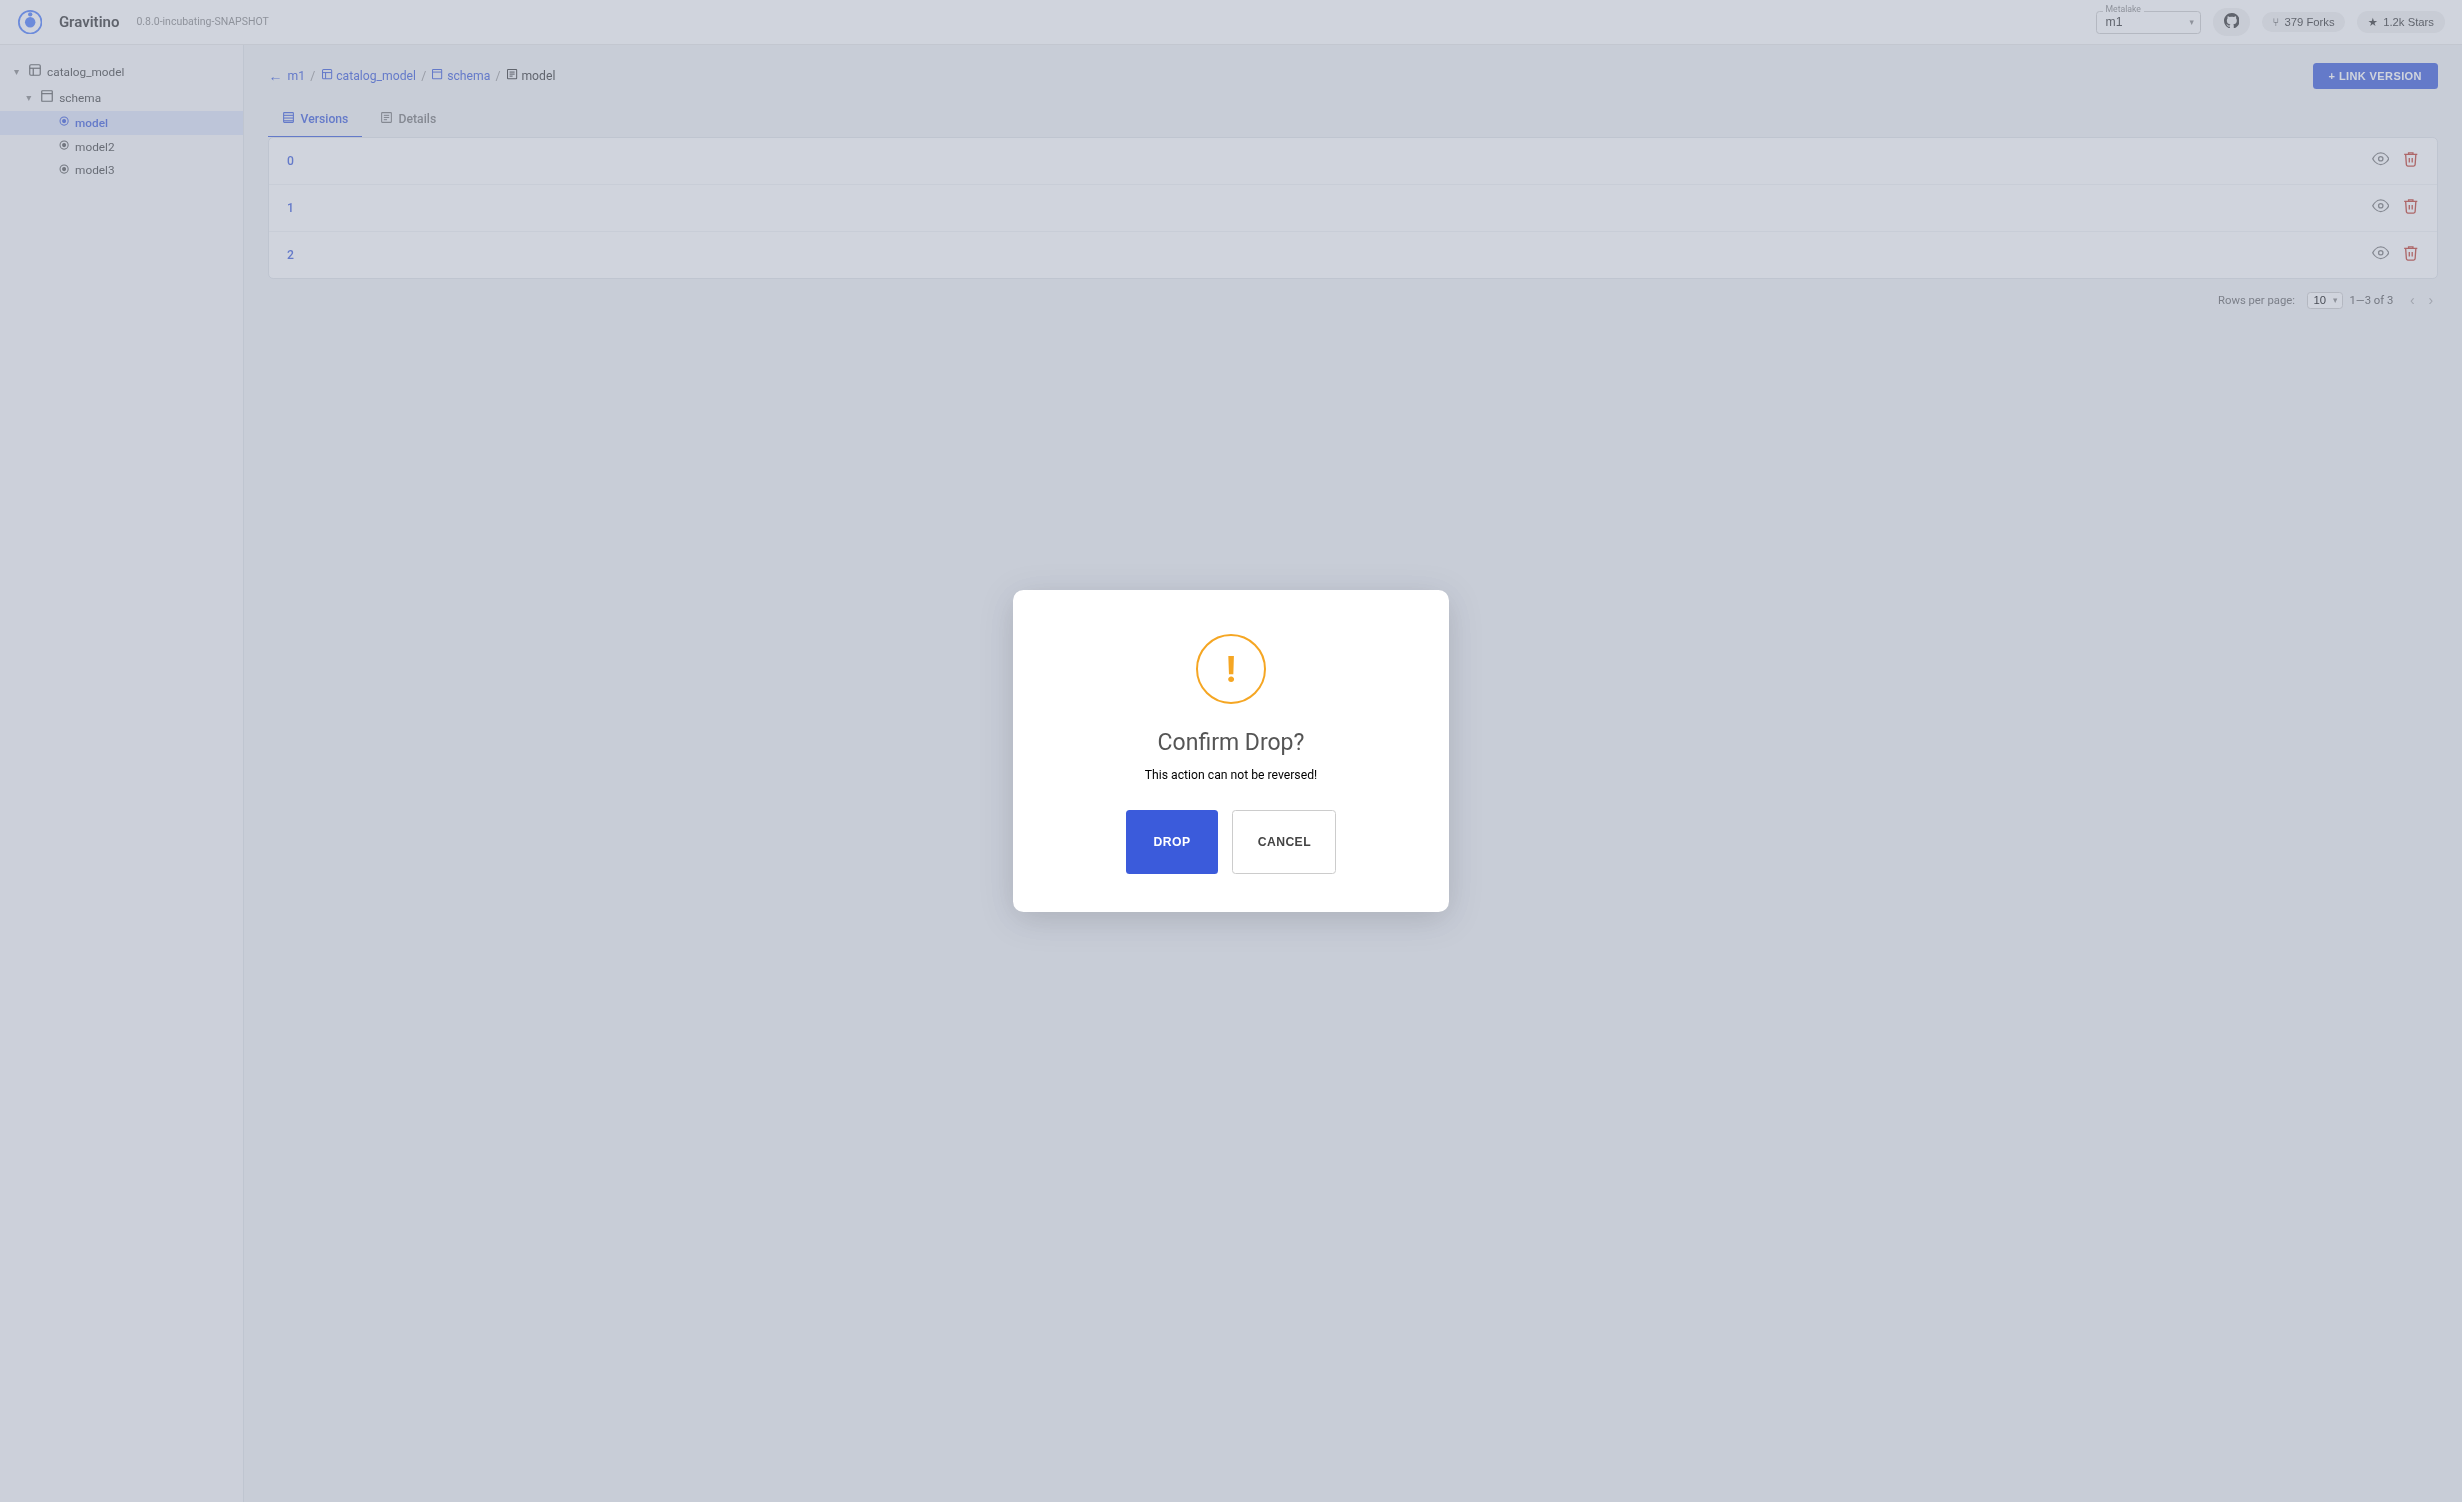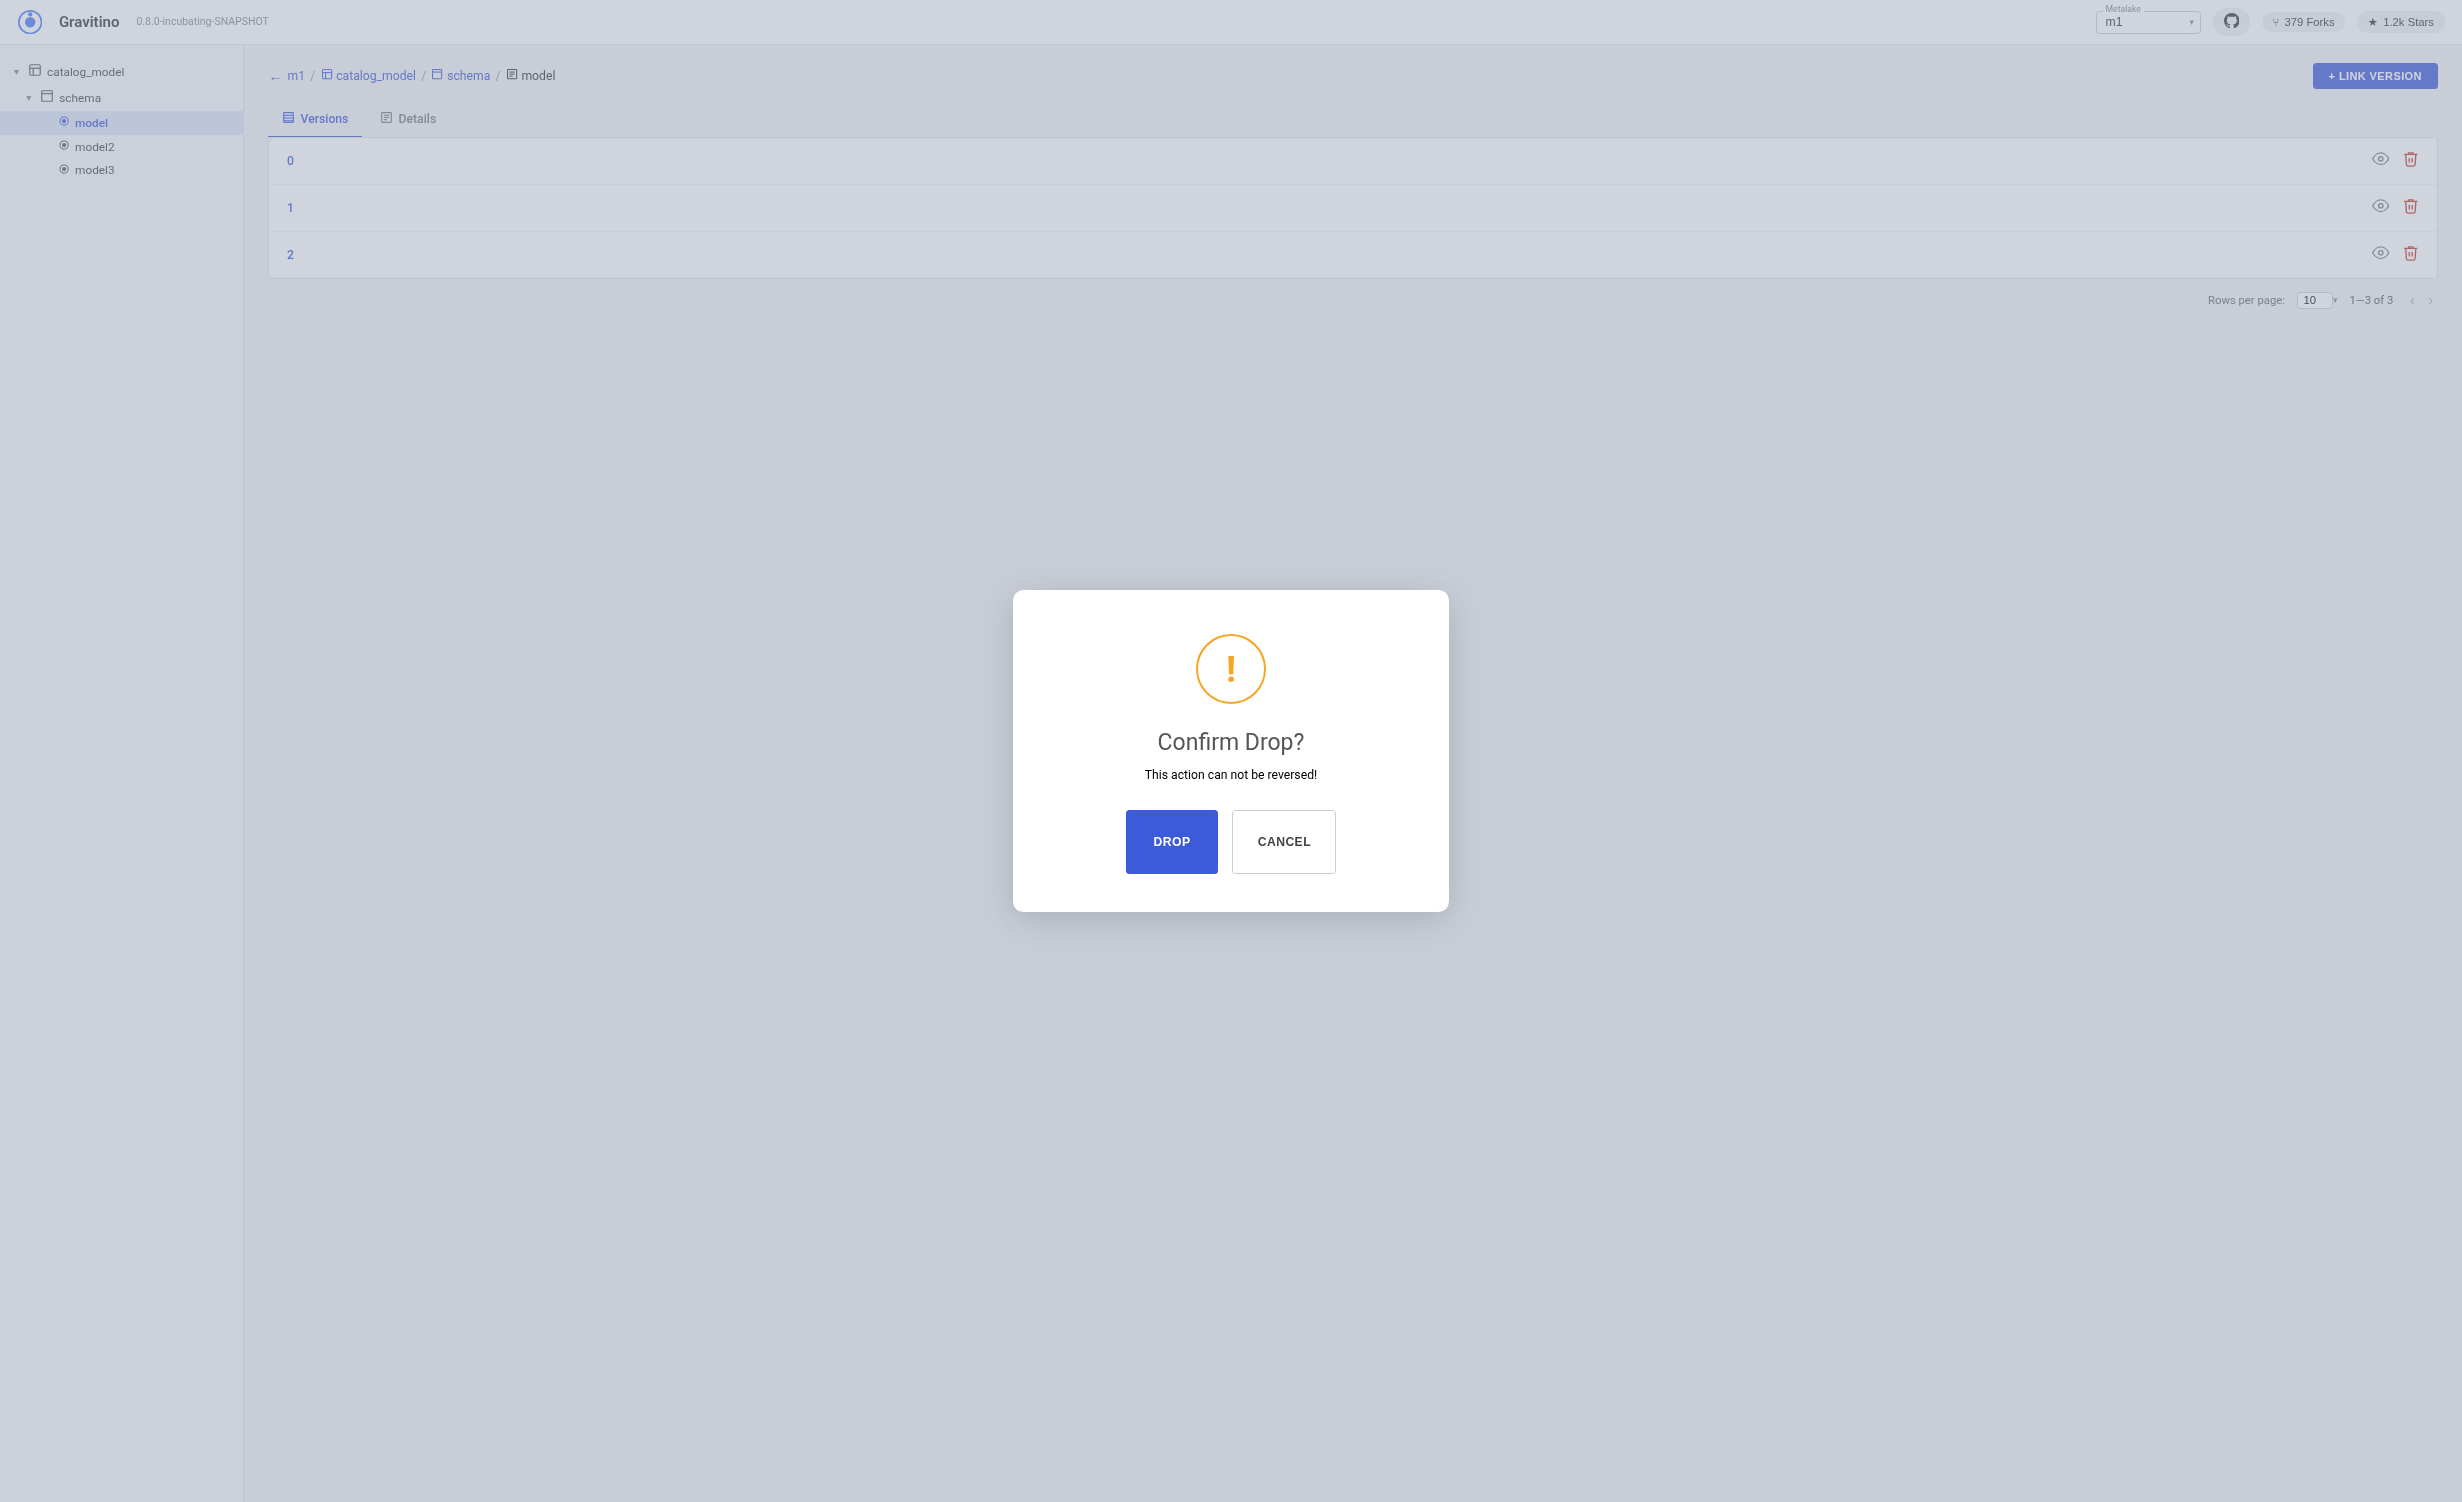--- a/index.html
+++ b/index.html
@@ -269,21 +269,21 @@
       border: none;
       cursor: pointer;
       font-size: 14px;
       color: #aaa;
       padding: 1.7px 4.4px;
     }
     .rows-label { color: #666; }
     .rows-select-wrap {
       display: flex;
       align-items: center;
-      gap: 12px;
+      gap: 2px;
     }
     .rows-select {
       border: 0.9px solid #ccc;
       border-radius: 3.5px;
       padding: 1.7px 15.7px 1.7px 5.2px;
       font-size: 11.3px;
       appearance: none;
       background: #fff;
       cursor: pointer;
     }

